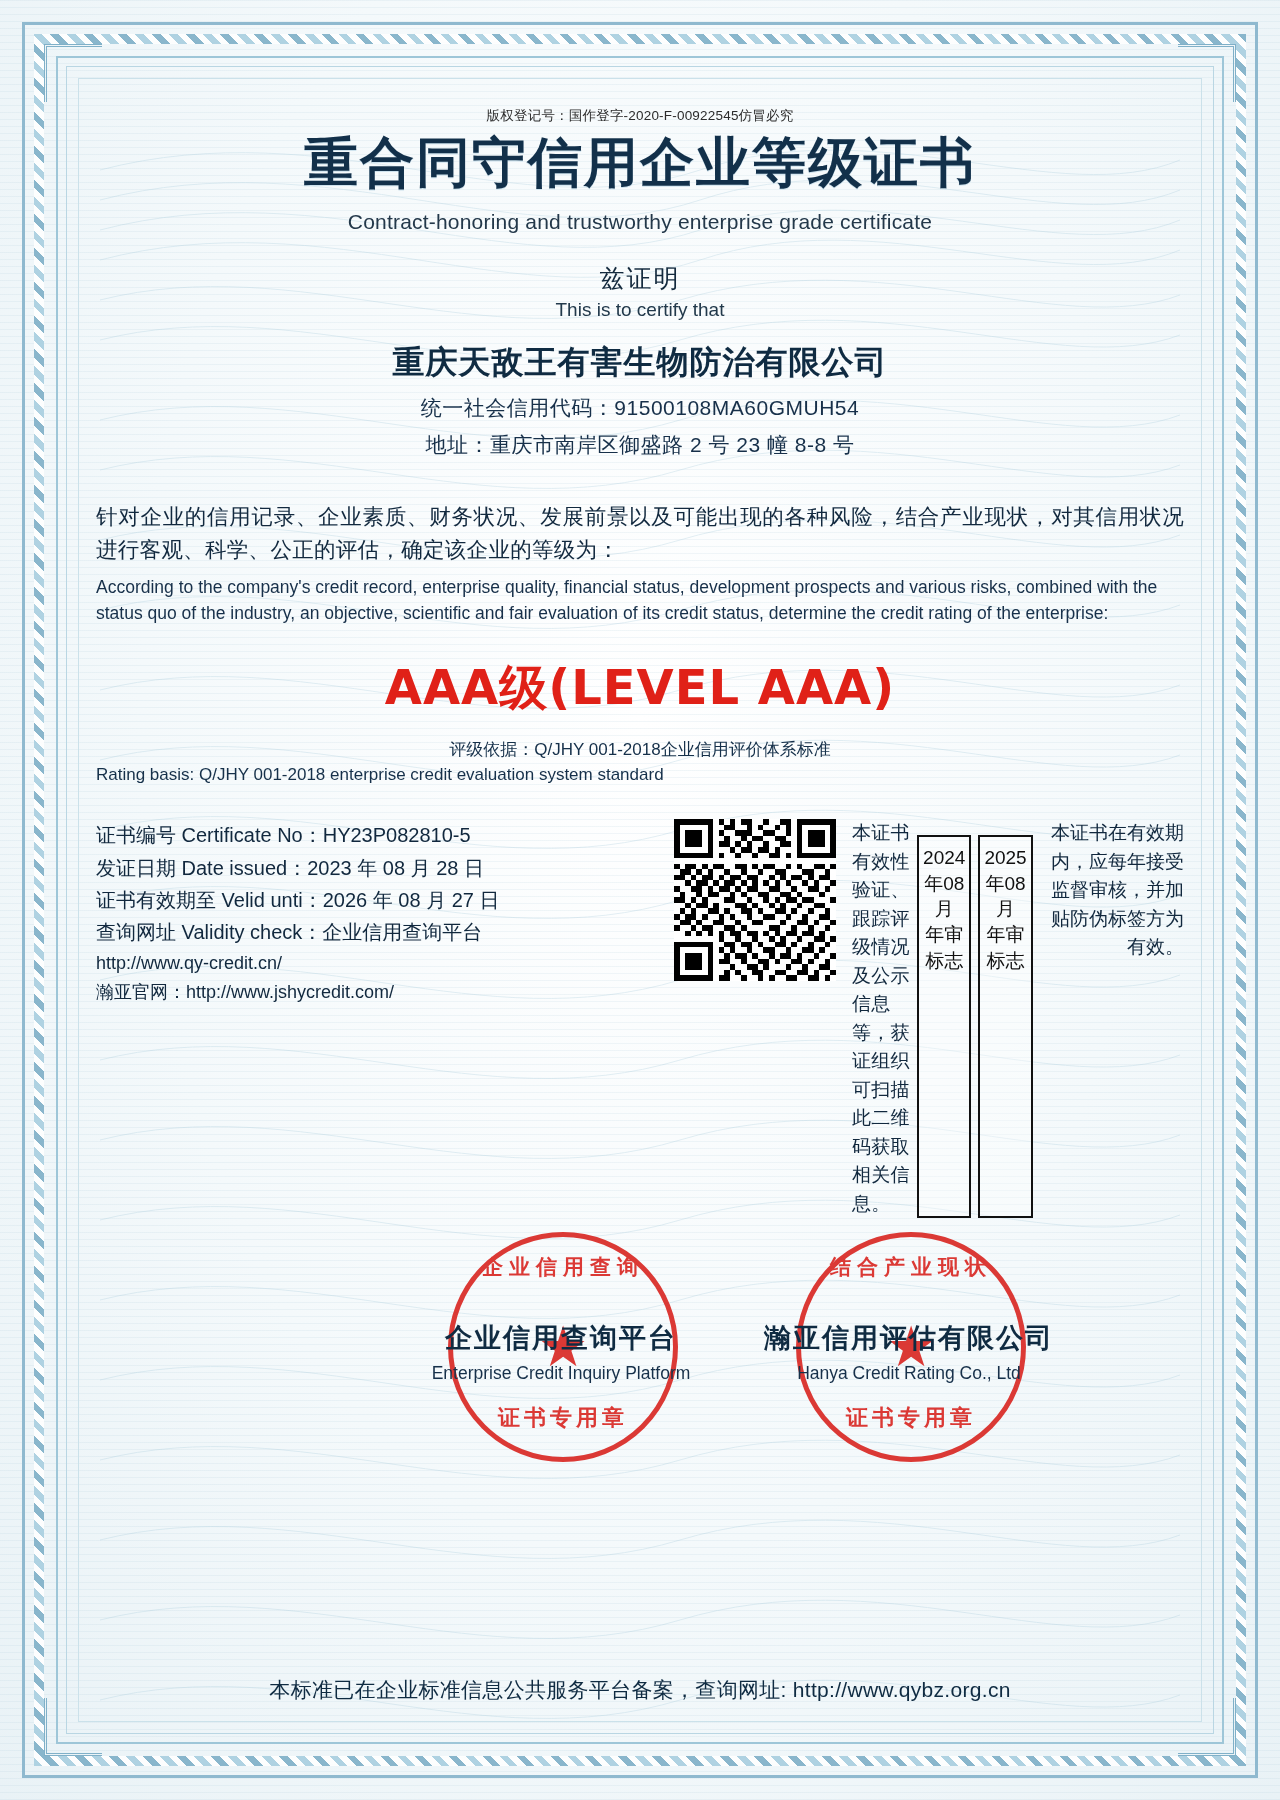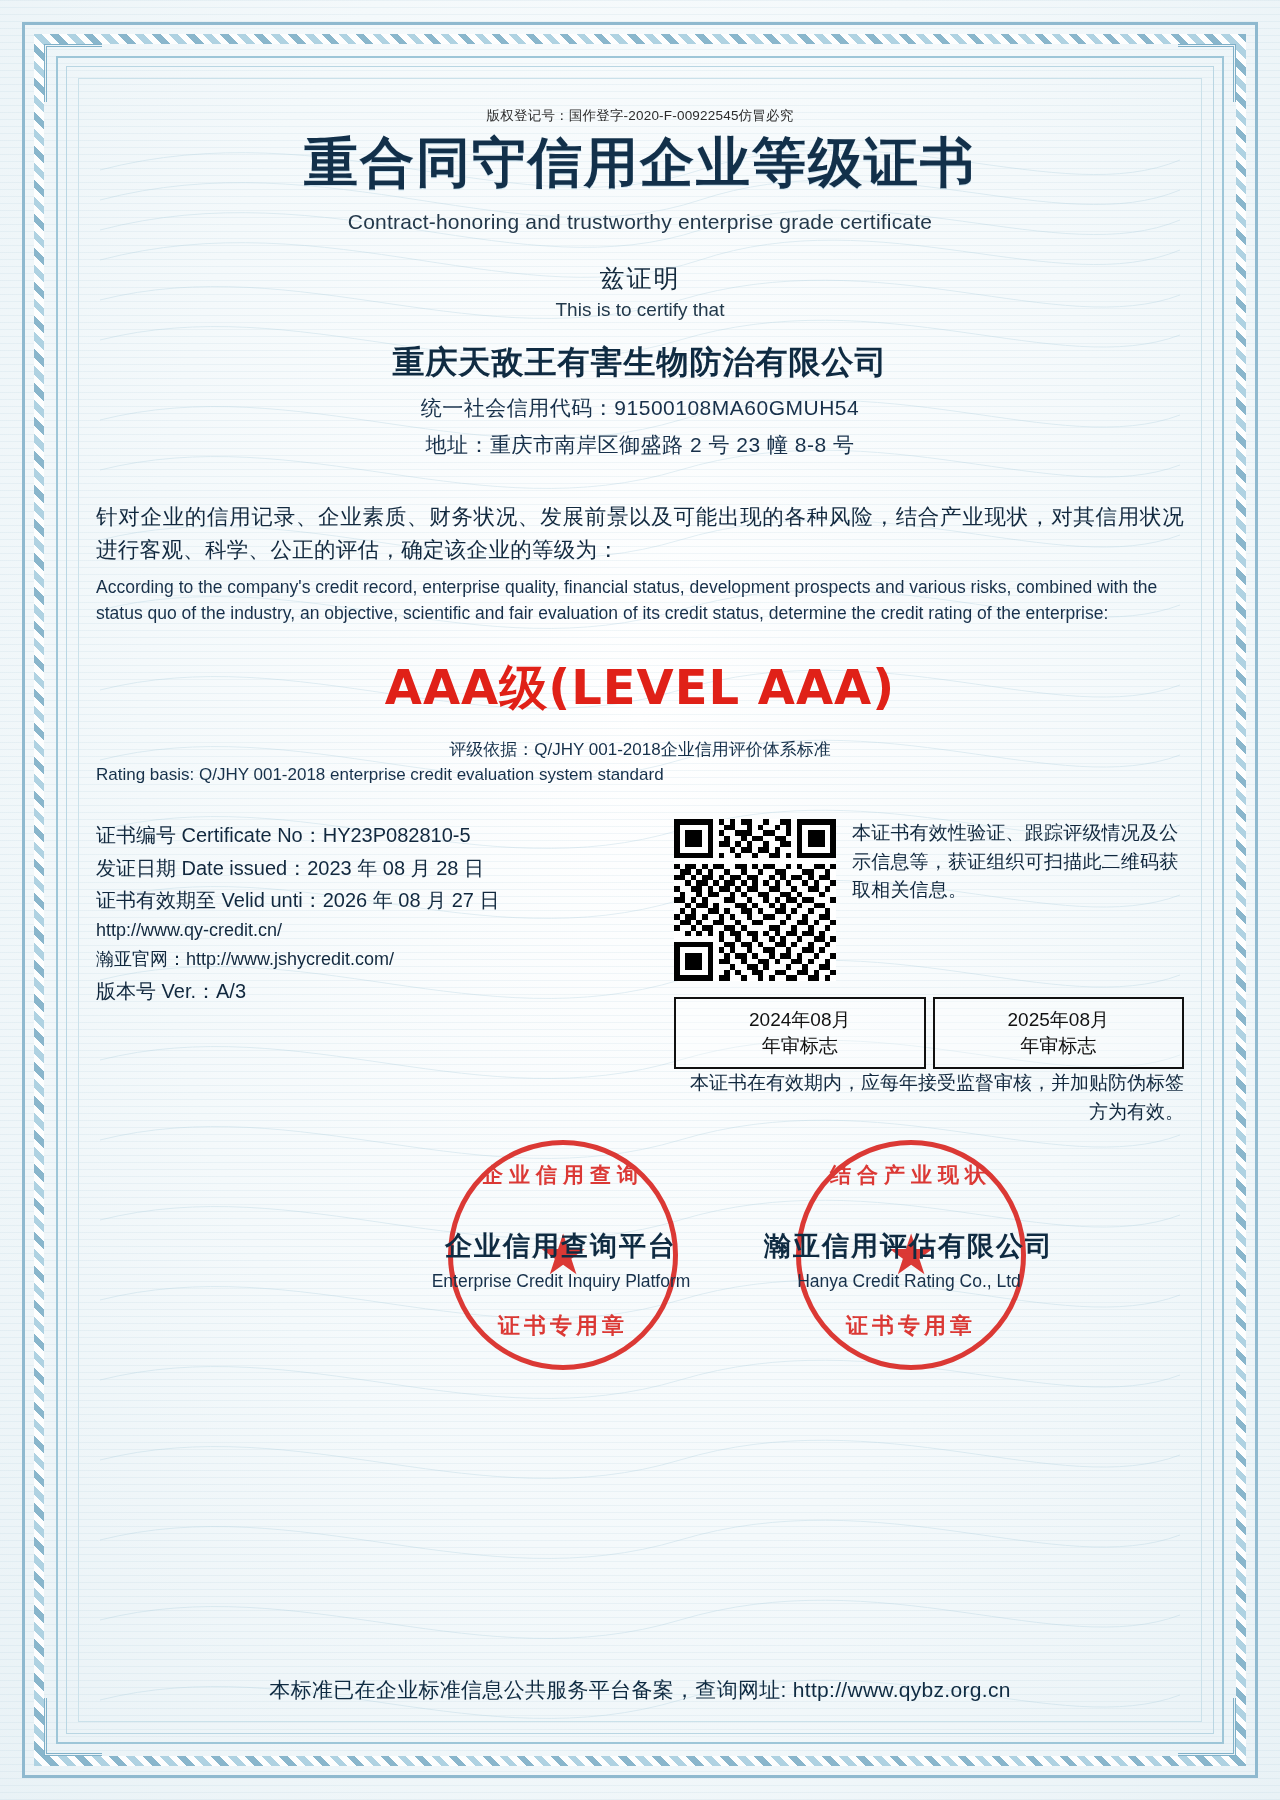--- a/index.html
+++ b/index.html
@@ -213,21 +213,20 @@
   .details-left {
     width: 560px;
     font-size: 20px;
     color: #11283e;
     line-height: 1.62;
   }
   .details-left .url { font-size: 18px; }
   .qr-block {
     flex: 1;
     display: flex;
-    flex-direction: column;
     padding-left: 18px;
   }
   .qr-top { display: flex; gap: 16px; }
   .qr {
     width: 162px; height: 162px;
     flex: 0 0 162px;
     background-color: #ffffff;
     image-rendering: pixelated;
   }
   .qr-note {
@@ -392,23 +391,23 @@
 
     <div class="level">AAA级(LEVEL AAA)</div>
     <div class="basis-cn">评级依据：Q/JHY 001-2018企业信用评价体系标准</div>
     <div class="basis-en">Rating basis: Q/JHY 001-2018 enterprise credit evaluation system standard</div>
 
     <div class="details-row">
       <div class="details-left">
         <div>证书编号 Certificate No：HY23P082810-5</div>
         <div>发证日期 Date issued：2023 年 08 月 28 日</div>
         <div>证书有效期至 Velid unti：2026 年 08 月 27 日</div>
+        <div>查询网址 Validity check：企业信用查询平台</div>
         <div class="url">http://www.qy-credit.cn/</div>
         <div class="url">瀚亚官网：http://www.jshycredit.com/</div>
-        <div>版本号 Ver.：A/3</div>
       </div>
 
       <div class="qr-block">
         <div class="qr-top">
           <svg class="qr" viewBox="0 0 29 29" shape-rendering="crispEdges">
             <rect width="29" height="29" fill="#fff"></rect>
             <g fill="#000">
               <rect x="0" y="0" width="7" height="7"></rect>
                 <rect x="1" y="1" width="5" height="5" fill="#fff"></rect>
                 <rect x="2" y="2" width="3" height="3"></rect>

